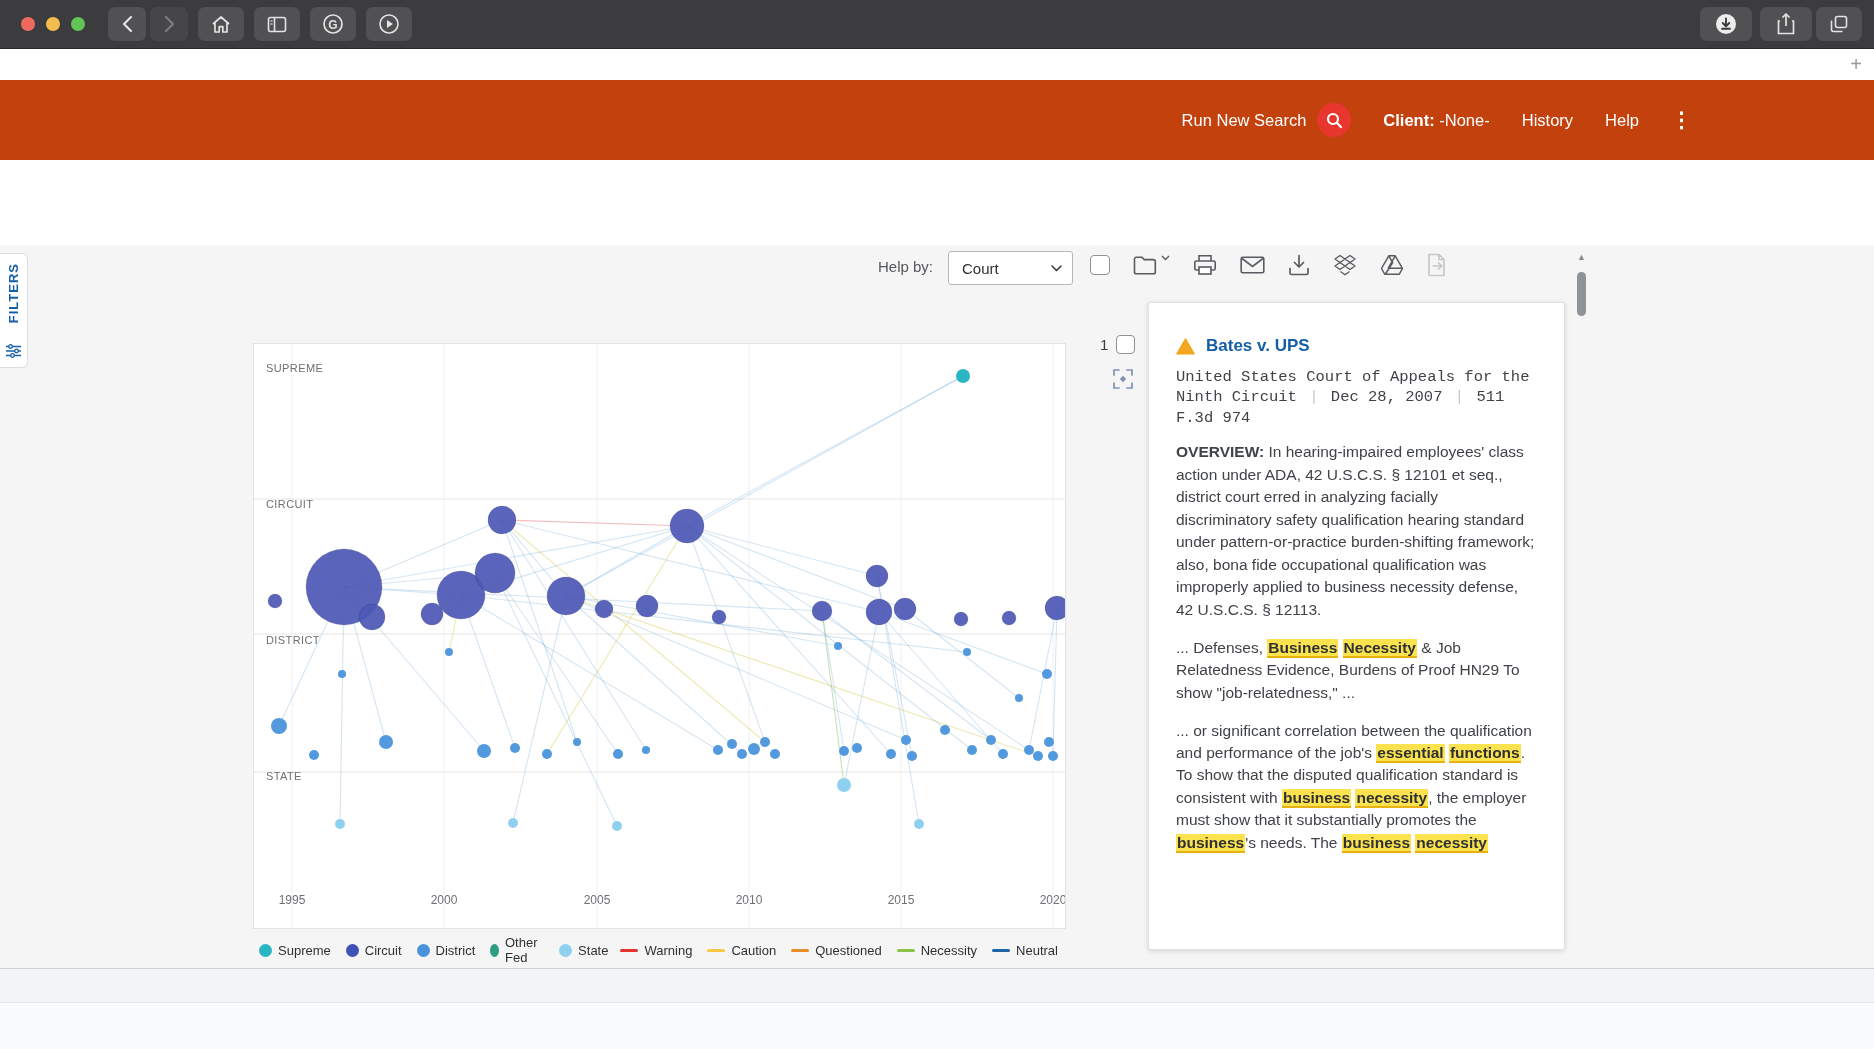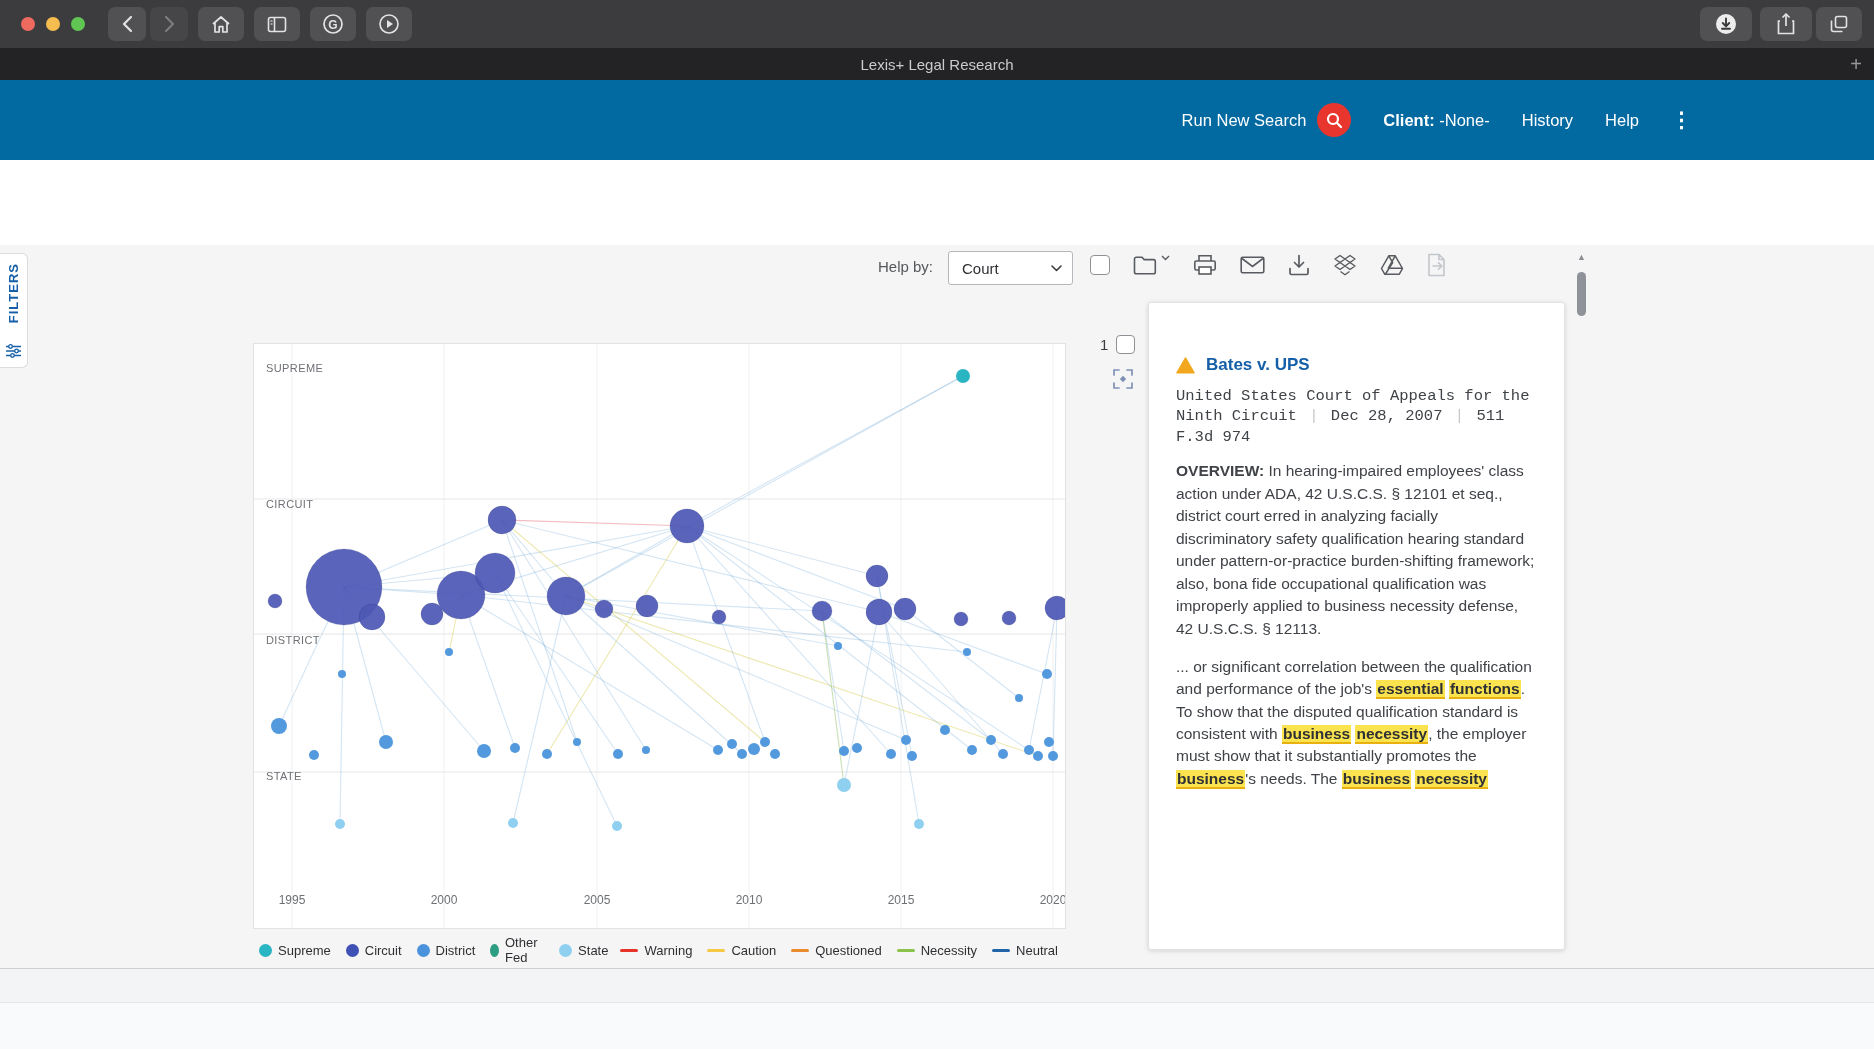--- a/index.html
+++ b/index.html
@@ -13,21 +13,21 @@
   .btn-chrome{position:absolute;top:7px;height:34px;background:#515153;border-radius:7px;
               display:flex;align-items:center;justify-content:center;}
   #urlbar{position:absolute;left:418px;top:8px;width:1270px;height:32px;background:#505052;border-radius:8px;
           display:flex;align-items:center;justify-content:center;gap:7px;color:#ececec;font-size:15px;}
   #reload{position:absolute;right:14px;top:4px;color:#d9d9d9;font-size:17px;}
   #tabstrip{left:0;top:48px;width:1874px;height:32px;background:#232325;border-bottom:1px solid #171718;
             display:flex;align-items:center;justify-content:center;color:#cbcbcb;font-size:15px;}
   #newtab{position:absolute;right:12px;top:50px;color:#98989a;font-size:20px;line-height:28px;}
 
   
-  #lexhdr{left:0;top:80px;width:1874px;height:80px;background:#0369a1;display:flex;align-items:center;}
+  #lexhdr{left:0;top:80px;width:1874px;height:80px;background:#c2410c;display:flex;align-items:center;}
   #grid-icon{position:absolute;left:192px;top:111px;}
   #logo{position:absolute;left:263px;top:99px;display:flex;align-items:center;gap:10px;color:#fff;}
   #logo .brand{font-size:27px;font-weight:700;letter-spacing:.2px;}
   #logo sup{font-size:10px;}
   #hdr-right{position:absolute;right:182px;top:0;height:80px;display:flex;align-items:center;gap:32px;color:#fff;font-size:16.5px;}
   #rns{display:flex;align-items:center;gap:11px;}
   #rns-circle{width:34px;height:34px;border-radius:50%;background:#e8362e;display:flex;align-items:center;justify-content:center;}
   .hdr-link{color:#fff;}
   #hdr-kebab{color:#fff;font-size:21px;font-weight:700;}
 
@@ -83,21 +83,21 @@
   .lg-item{display:flex;align-items:center;gap:6px;}
   .lg-dot{width:13px;height:13px;border-radius:50%;display:inline-block;}
   .lg-line{width:18px;height:3px;border-radius:2px;display:inline-block;}
   .lg-label{font-size:13px;color:#2e3033;}
 
   #sel-col{position:absolute;left:1100px;top:90px;}
   #sel-num{font-size:15px;color:#3a3d42;display:inline-block;margin-right:8px;}
   #fit-icon{position:absolute;left:12px;top:33px;}
 
   #result-card{position:absolute;left:1148px;top:57px;width:417px;height:648px;background:#fff;border:1px solid #e2e2e2;border-radius:3px;
-               box-shadow:0 1px 5px rgba(0,0,0,.14);box-sizing:border-box;padding:52px 27px;overflow:hidden;}
+               box-shadow:0 1px 5px rgba(0,0,0,.14);box-sizing:border-box;padding:33px 27px;overflow:hidden;}
   #case-title-row{display:flex;align-items:center;gap:11px;}
   #case-title{font-size:17px;font-weight:700;color:#155fa8;}
   #case-meta{margin-top:11px;font-size:15.5px;color:#3f4247;line-height:1.32;font-family:Liberation Mono, monospace;}
   .seg-div{color:#c5c8cc;padding:0 3px;}
   .case-p{margin-top:13px;font-size:15.5px;color:#3f4247;line-height:1.45;}
   .case-p.first{}
   .seg-b{font-weight:700;}
   .seg-hl{background:#fae34f;border-bottom:2px solid #e8b10e;font-weight:700;color:#2e3033;padding:0 1px;}
 
   #scrollbar{position:absolute;left:1576px;top:5px;width:12px;height:710px;}
@@ -170,23 +170,20 @@
         </svg>
     </div>
     <div class="btn-chrome" style="left:1816px;width:46px;">
       <svg width="20" height="20" viewBox="0 0 20 20">
           <rect x="6.5" y="2.5" width="11" height="11" rx="2" fill="none" stroke="#e3e3e3" stroke-width="1.6"></rect>
           <path d="M13.5 17.5 H4.5 a2 2 0 0 1 -2 -2 V6.5" fill="none" stroke="#e3e3e3" stroke-width="1.6"></path>
         </svg>
     </div>
   </div>
 
-  <div id="tabstrip" class="abs">
-    <span>Lexis+ Legal Research</span>
-  </div>
   <span id="newtab" class="abs">+</span>
 
   <div id="lexhdr" class="abs">
     <svg id="grid-icon" width="19" height="19" viewBox="0 0 19 19">
       <g fill="#ffffff">
           <circle cx="3" cy="3" r="2"></circle>
           <circle cx="9.5" cy="3" r="2"></circle>
           <circle cx="16" cy="3" r="2"></circle>
       <circle cx="3" cy="9.5" r="2"></circle>
           <circle cx="9.5" cy="9.5" r="2"></circle>
@@ -558,20 +555,21 @@
 
     <div id="result-card">
       <div id="case-title-row">
         <svg width="19" height="17" viewBox="0 0 19 17">
             <path d="M9.5 1.2 L18 15.8 H1 Z" fill="#f2a71f" stroke="#f2a71f" stroke-width="1.6" stroke-linejoin="round"></path>
           </svg>
         <span id="case-title">Bates v. UPS</span>
       </div>
       <div id="case-meta"><span>United States Court of Appeals for the Ninth Circuit </span><span class="seg-div">|</span><span> Dec 28, 2007 </span><span class="seg-div">|</span><span> 511 F.3d 974</span></div>
       <p class="case-p first"><span class="seg-b">OVERVIEW:</span><span> In hearing-impaired employees' class action under ADA, 42 U.S.C.S. § 12101 et seq., district court erred in analyzing facially discriminatory safety qualification hearing standard under pattern-or-practice burden-shifting framework; also, bona fide occupational qualification was improperly applied to business necessity defense, 42 U.S.C.S. § 12113.</span></p>
+      <p class="case-p"><span>... Defenses, </span><span class="seg-hl">Business</span><span> </span><span class="seg-hl">Necessity</span><span> &amp; Job Relatedness Evidence, Burdens of Proof HN29 To show "job-relatedness," ...</span></p>
       <p class="case-p"><span>... or significant correlation between the qualification and performance of the job's </span><span class="seg-hl">essential</span><span> </span><span class="seg-hl">functions</span><span>. To show that the disputed qualification standard is consistent with </span><span class="seg-hl">business</span><span> </span><span class="seg-hl">necessity</span><span>, the employer must show that it substantially promotes the </span><span class="seg-hl">business</span><span>'s needs. The </span><span class="seg-hl">business</span><span> </span><span class="seg-hl">necessity</span></p>
     </div>
 
     <div id="scrollbar">
       <span id="scroll-up">▲</span>
       <span id="scroll-thumb"></span>
     </div>
   </div>
 
   <div id="footer" class="abs">

